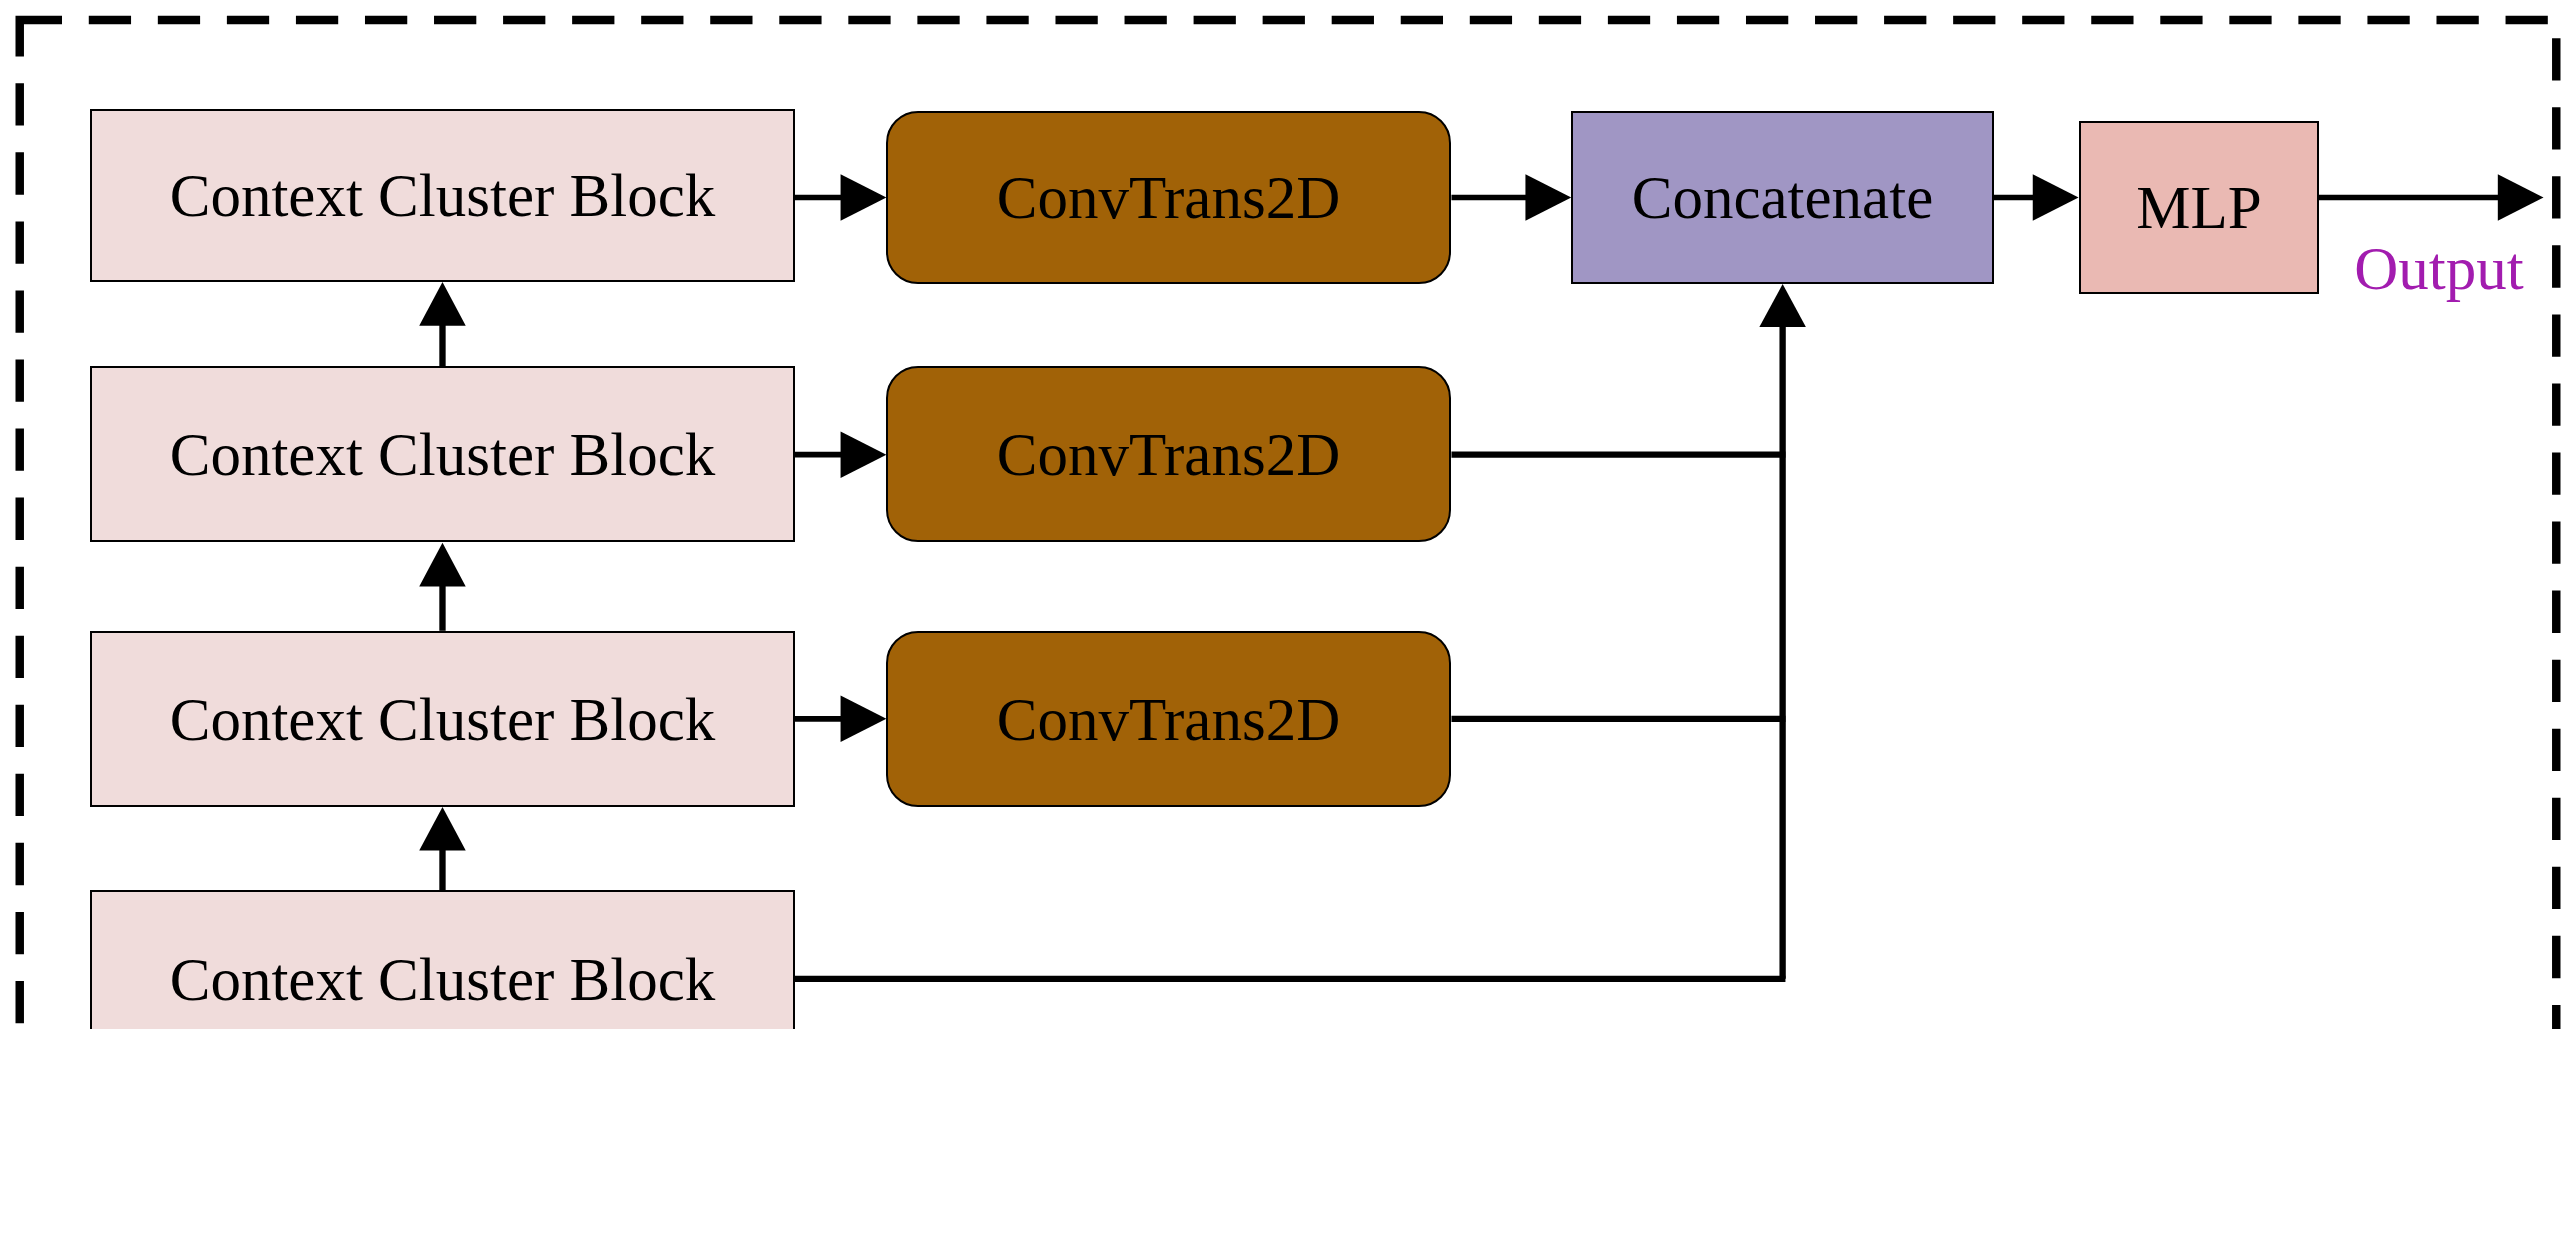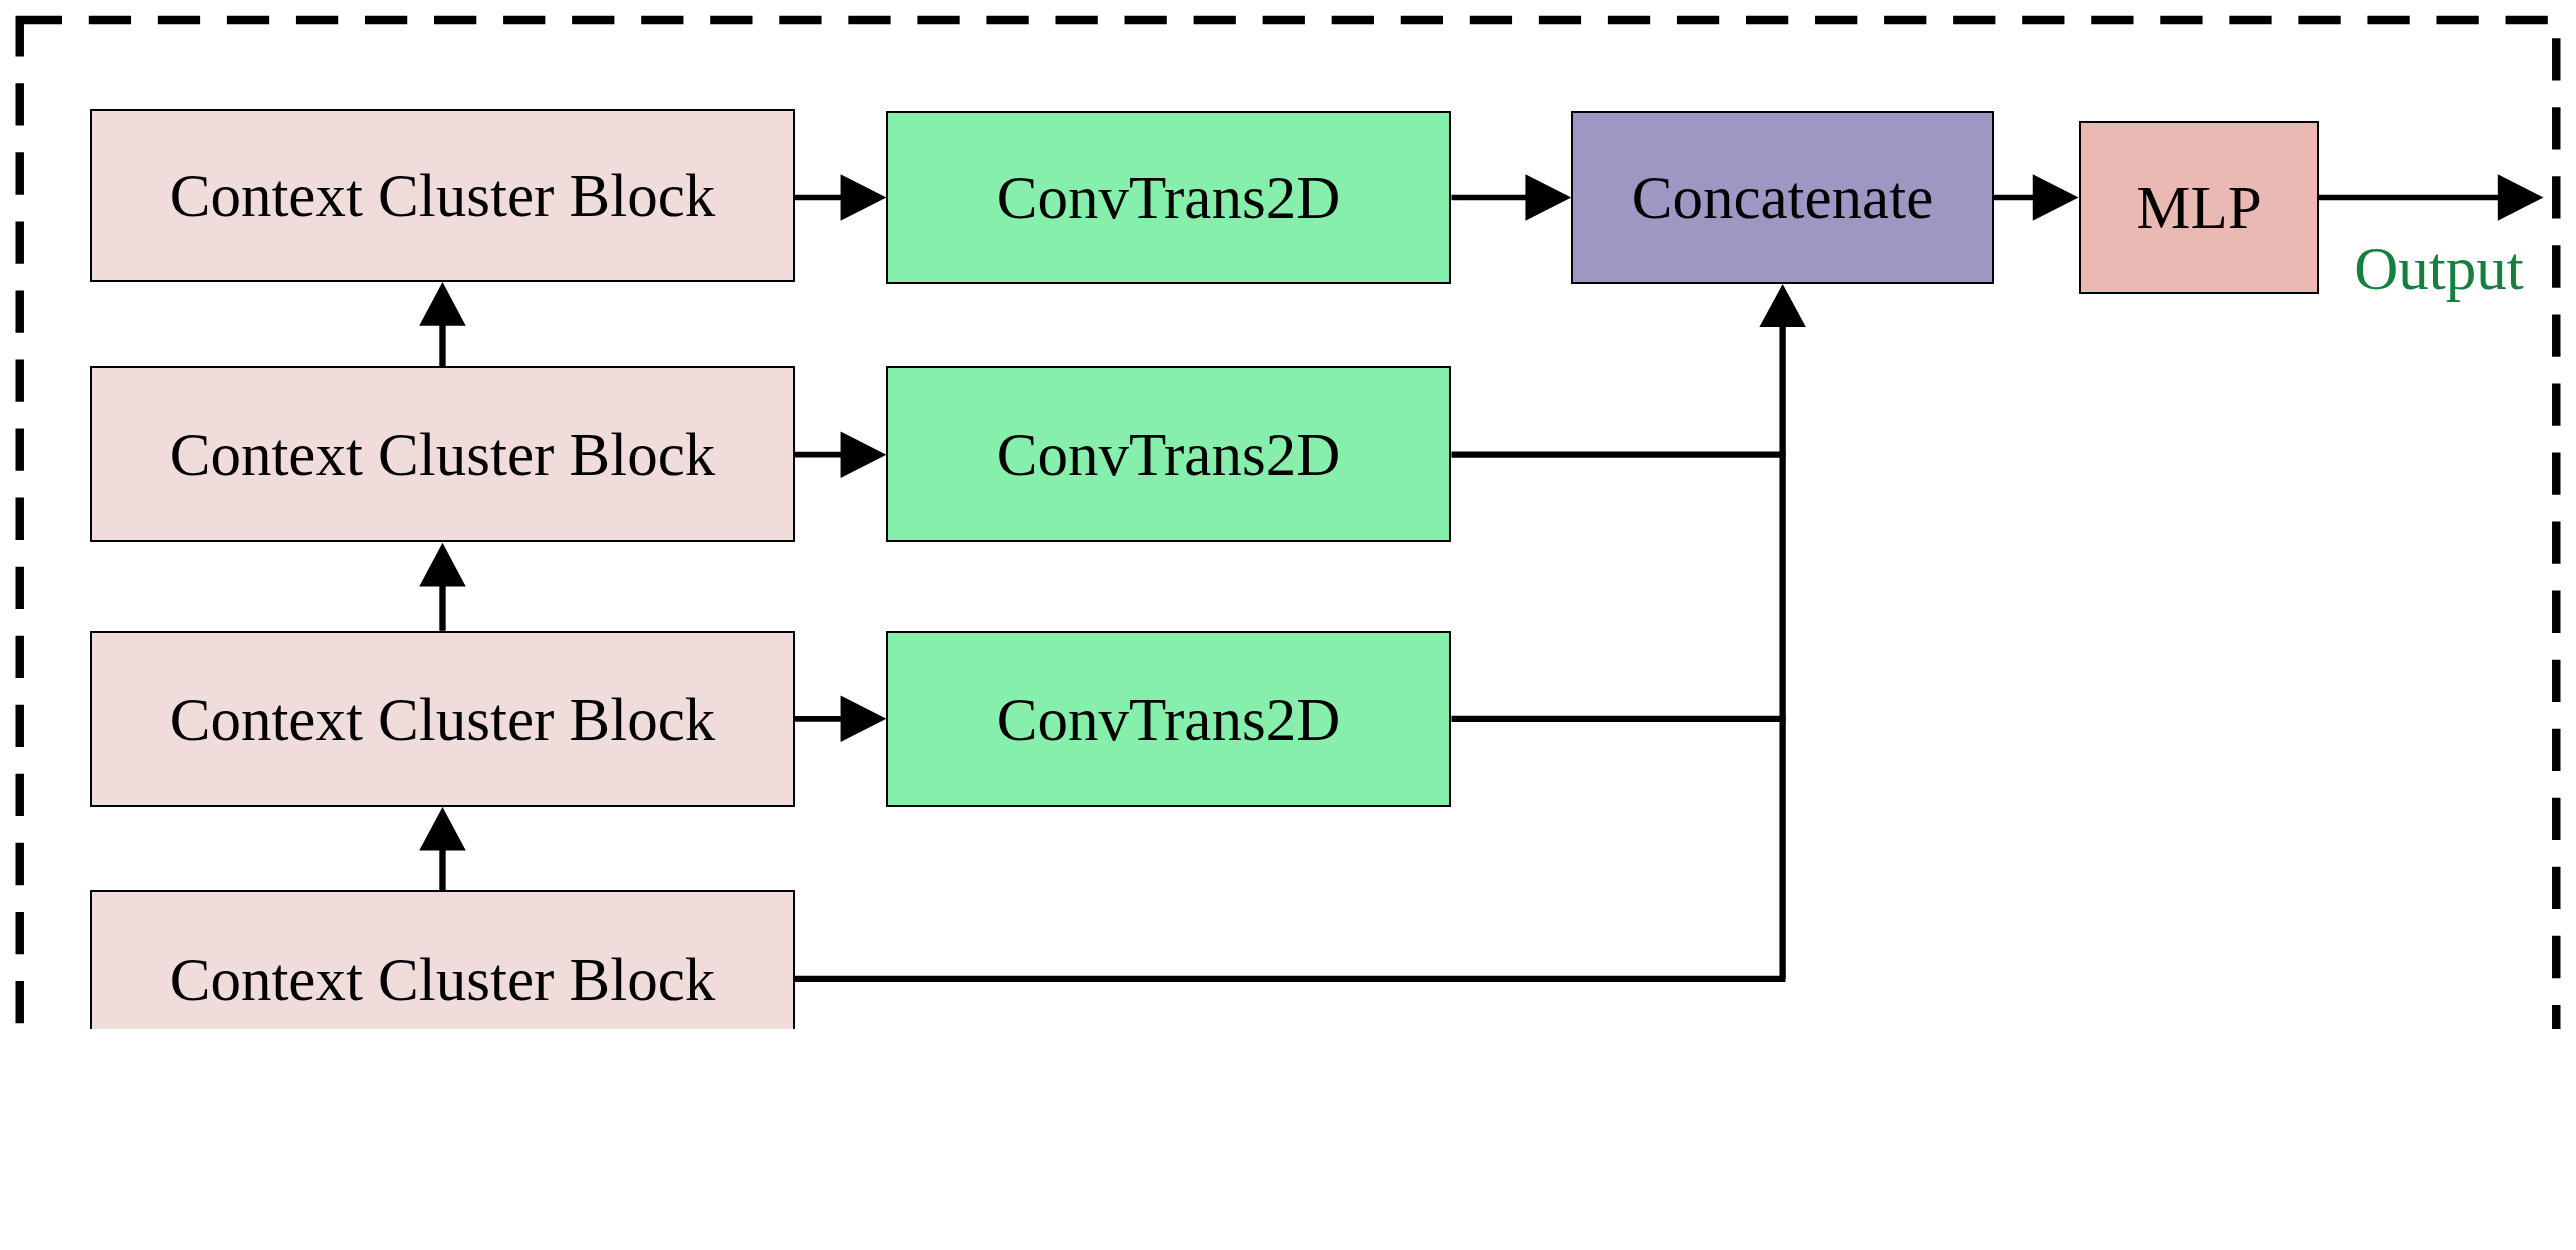--- a/index.html
+++ b/index.html
@@ -29,30 +29,30 @@
     border: 2.8px solid #000000;
     display: flex;
     align-items: center;
     justify-content: center;
     font-size: 61px;
     color: #000000;
     white-space: nowrap;
     line-height: 1;
   }
   .node-ccb   { background: #F0DCDB; }
-  .node-ct    { background: #86efac; }
+  .node-ct    { background: #a16207; border-radius: 32px; }
   .node-concat{ background: #A096C4; }
   .node-mlp   { background: #EAB9B3; margin-top: 10px; }
   .free-label {
     position: absolute;
     display: flex;
     align-items: center;
     justify-content: center;
     font-size: 61px;
-    color: #15803d;
+    color: #a21caf;
     white-space: nowrap;
     line-height: 1;
   }
 </style>
 </head>
 <body>
 
 <div class="canvas">
 
   <svg class="wires" viewBox="0 0 3656 1775" xmlns="http://www.w3.org/2000/svg">

